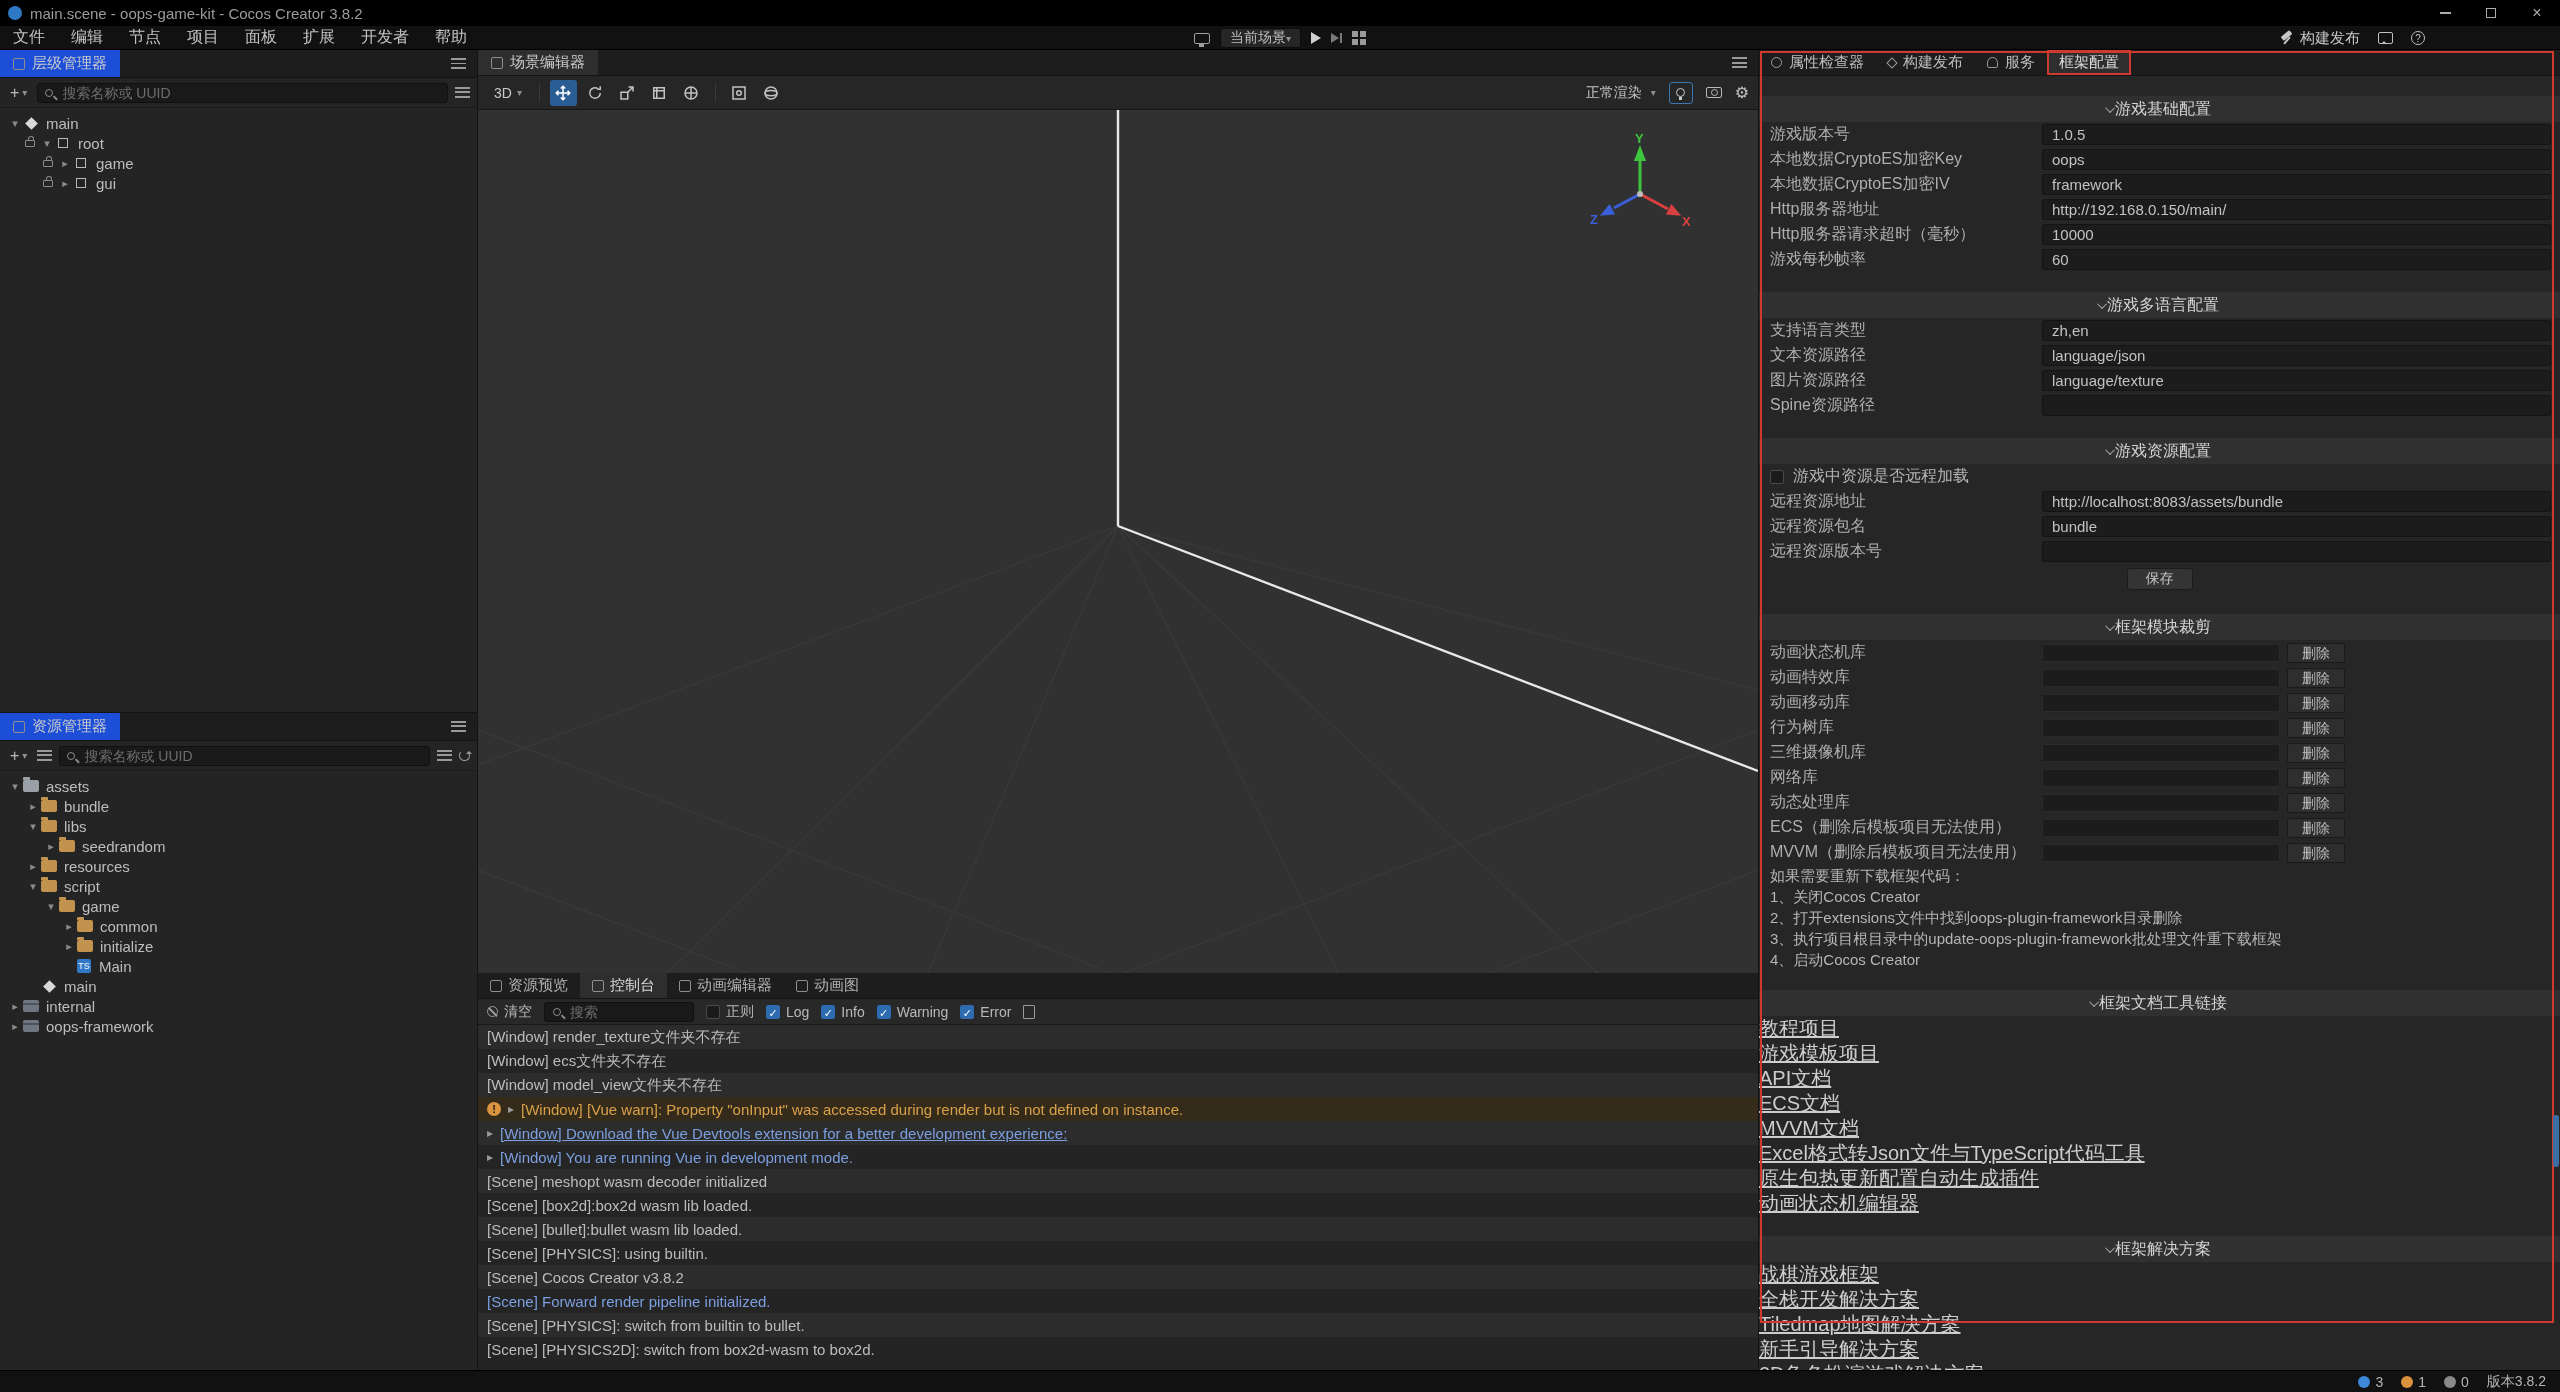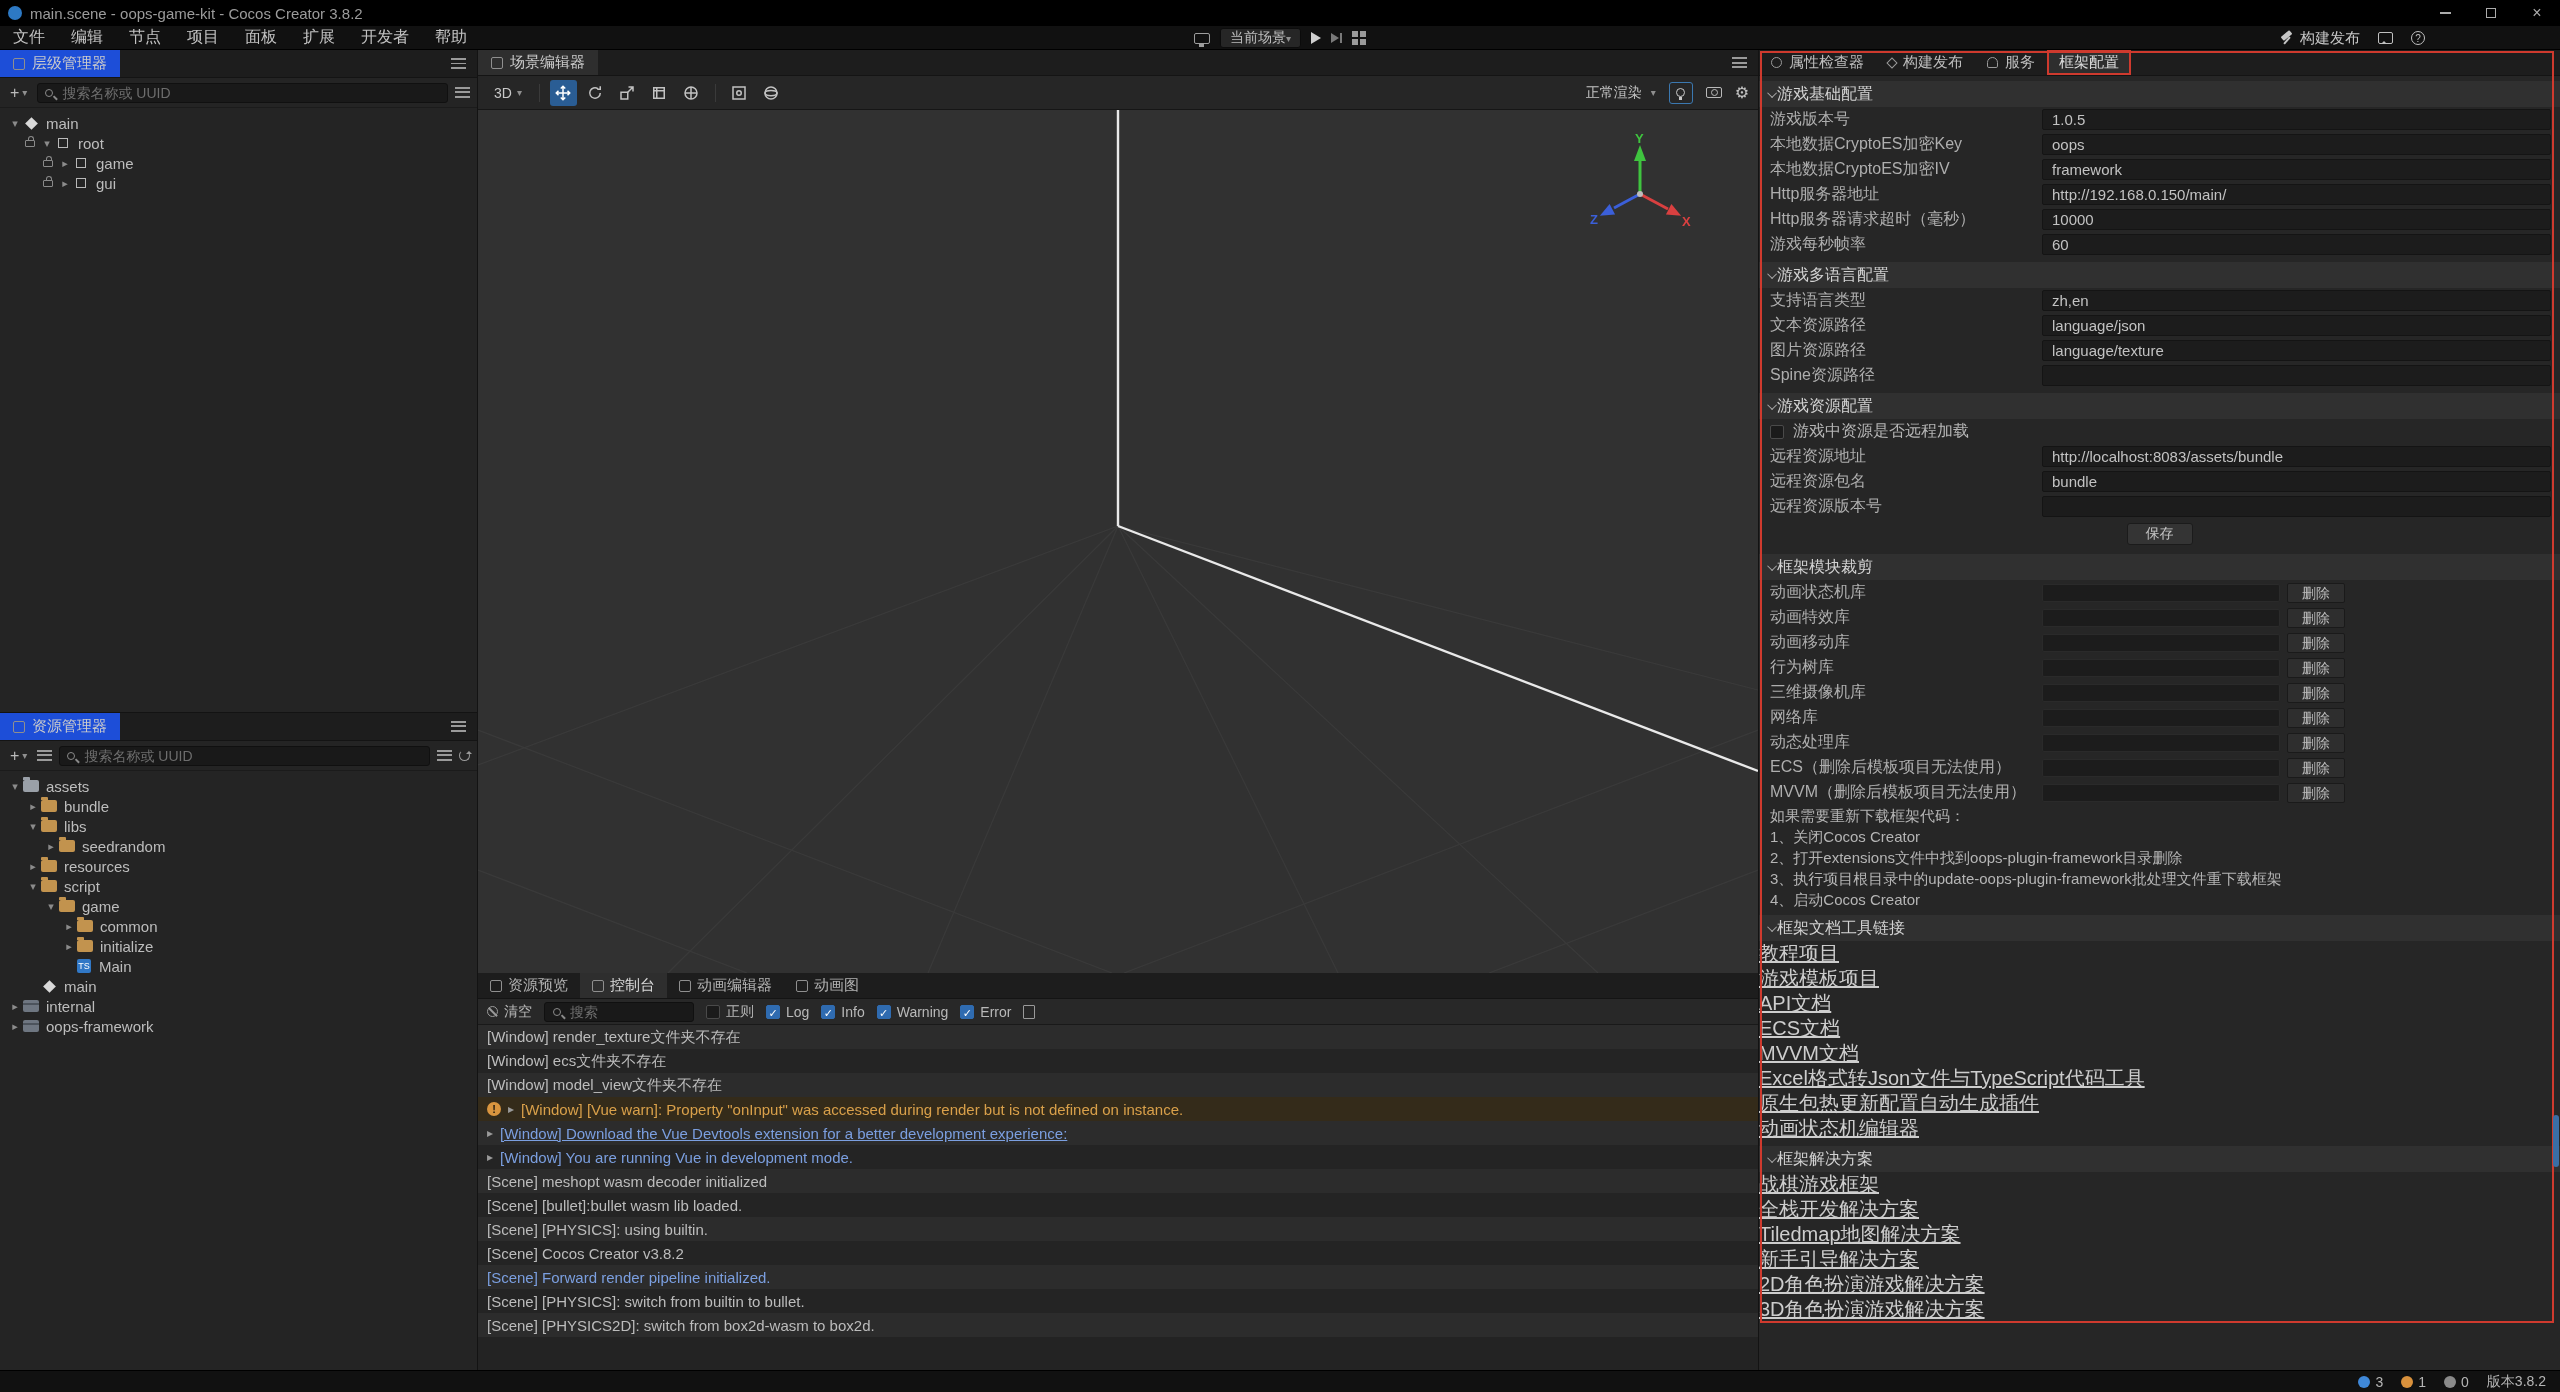--- a/index.html
+++ b/index.html
@@ -132,21 +132,21 @@
   
   .ipanel{position:absolute;left:1758px;top:50px;width:802px;height:1320px;background:#262626;border-left:1px solid #131313;}
   .itabs{height:26px;background:#1d1d1d;display:flex;align-items:stretch;border-bottom:1px solid #141414;}
   .itab{display:flex;align-items:center;gap:7px;padding:0 12px;font-size:15px;color:#bdbdbd;}
   .itab.active{background:#2e2e2e;color:#dcdcdc;outline:2px solid #cf3a2e;outline-offset:-2px;}
   .iti{width:11px;height:11px;flex:none;}
   .iti.inspect{border:1.5px solid #9a9a9a;border-radius:50%;}
   .iti.build{width:8px;height:8px;border:1.5px solid #9a9a9a;transform:rotate(45deg);}
   .iti.service{border:1.5px solid #9a9a9a;border-radius:6px 6px 2px 2px;}
   .icontent{position:absolute;left:0;right:0;top:26px;bottom:0;overflow:hidden;}
-  .sec-h{height:26px;margin-top:5px;display:flex;align-items:center;padding:0 11px;background:#303030;color:#d2d2d2;font-size:16px;}
+  .sec-h{height:26px;margin-top:20px;display:flex;align-items:center;padding:0 11px;background:#303030;color:#d2d2d2;font-size:16px;justify-content:center;}
   .chev{width:7px;height:7px;border-left:1.5px solid #a8a8a8;border-bottom:1.5px solid #a8a8a8;transform:rotate(-45deg) translateY(-2px);flex:none;}
   .frow{height:25px;display:flex;align-items:center;padding:0 9px 0 11px;}
   .flabel{width:272px;flex:none;font-size:16px;color:#aeaeae;white-space:nowrap;overflow:hidden;}
   .finput{flex:1;height:21px;background:#1c1c1c;border:1px solid #141414;border-radius:2px;color:#c2c2c2;font-size:15px;padding:0 9px;min-width:0;}
   .ckrow{height:25px;display:flex;align-items:center;padding-left:11px;gap:9px;font-size:16px;color:#b5b5b5;}
   .saverow{height:30px;display:flex;align-items:center;justify-content:center;}
   .save-btn{min-width:66px;height:22px;background:#343434;border:1px solid #1b1b1b;border-radius:3px;color:#c6c6c6;font-size:14px;}
   .mrow{height:25px;display:flex;align-items:center;padding:0 9px 0 11px;}
   .mbar{width:238px;height:18px;background:#1c1c1c;border:1px solid #2a2a2a;border-radius:2px;flex:none;}
   .mdel{margin-left:7px;width:58px;height:20px;background:#2e2e2e;border:1px solid #1a1a1a;border-radius:2px;color:#bdbdbd;font-size:14px;flex:none;}
@@ -557,20 +557,24 @@
 
             <span class="cpre">▸</span>
             <span class="ctext">[Window] You are running Vue in development mode.</span>
           </div>
 
           <div class="cline log">
 
             <span class="ctext">[Scene] meshopt wasm decoder initialized</span>
           </div>
 
+          <div class="cline log">
+
+            <span class="ctext">[Scene] [box2d]:box2d wasm lib loaded.</span>
+          </div>
 
           <div class="cline log">
 
             <span class="ctext">[Scene] [bullet]:bullet wasm lib loaded.</span>
           </div>
 
           <div class="cline log">
 
             <span class="ctext">[Scene] [PHYSICS]: using builtin.</span>
           </div>

